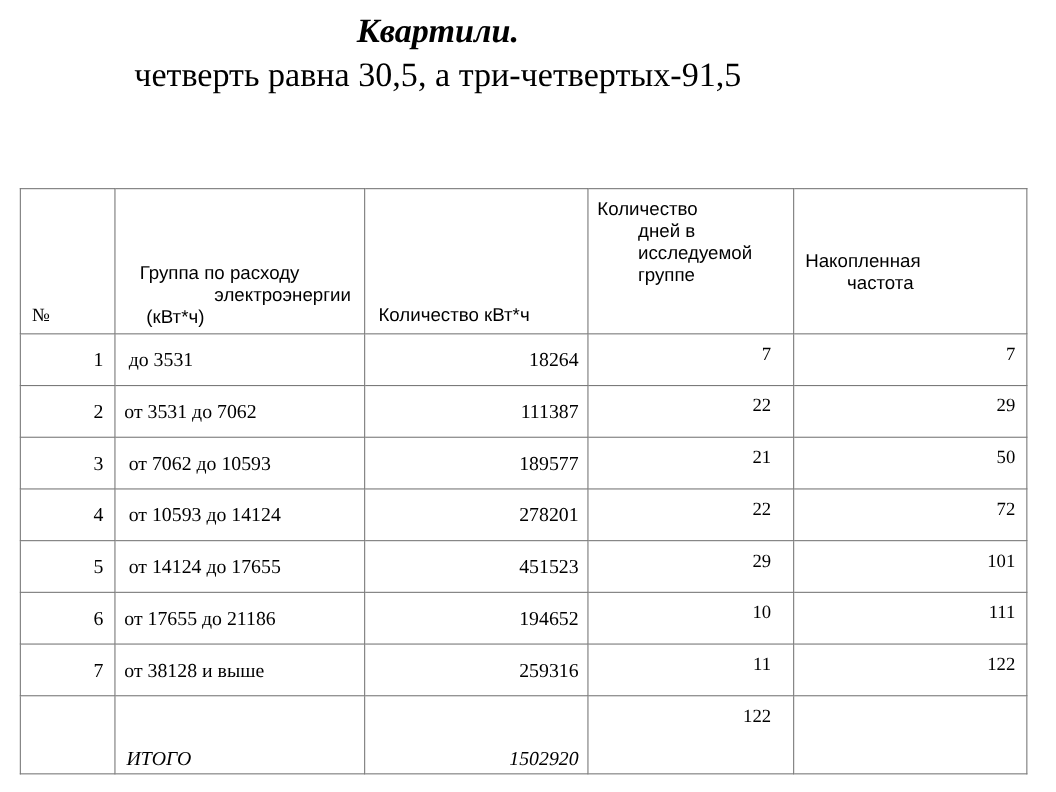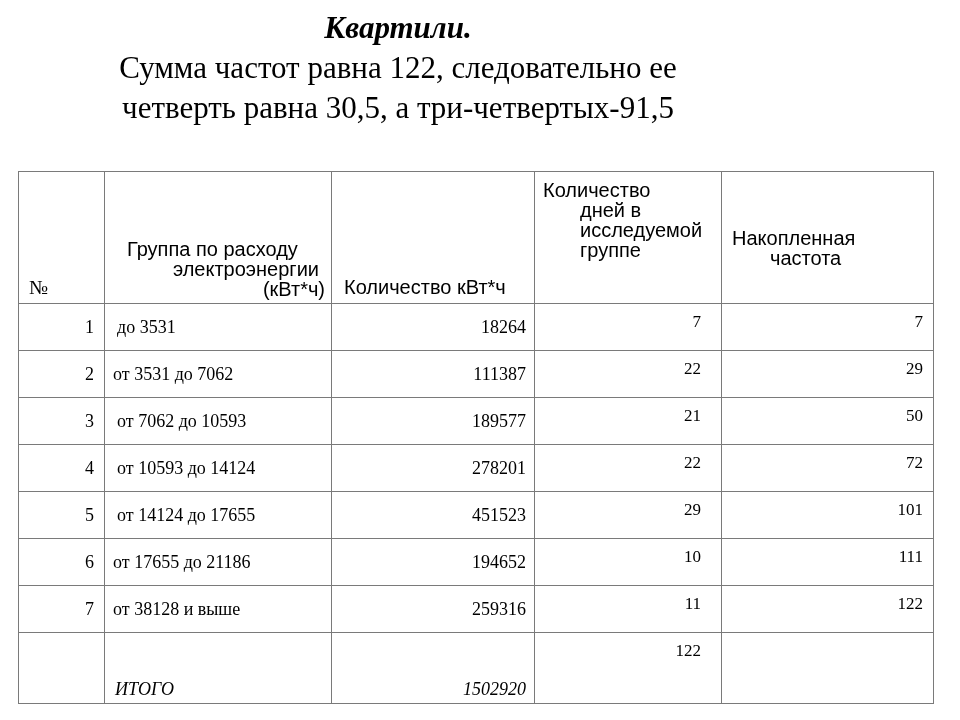--- a/index.html
+++ b/index.html
@@ -47,42 +47,42 @@
       padding: 0;
       height: 38px;
       line-height: 20px;
       vertical-align: middle;
       overflow: hidden;
       white-space: nowrap;
     }
     table.grid tr.header td {
       height: 123px;
       font-family: "Liberation Sans", "DejaVu Sans", sans-serif;
-      font-size: 20px;
+      font-size: 17px;
       white-space: normal;
     }
     .col-num { width: 86px; }
     .col-group { width: 227px; }
     .col-spent { width: 203px; }
     .col-days { width: 187px; }
     .col-cum { width: 212px; }
 
     .h-num {
       vertical-align: bottom !important;
       padding: 0 0 6px 10px !important;
       font-family: "Liberation Serif", serif !important;
     }
     .h-group {
       vertical-align: bottom !important;
       text-align: center;
       padding: 0 6px 4px 8px !important;
     }
     .h-group .l1 { display:block; text-align:left; padding-left: 14px; }
     .h-group .l2 { display:block; text-align:right; padding-right: 6px; }
-    .h-group .l3 { display:block; text-align:right; padding-left: 20px; }
+    .h-group .l3 { display:block; text-align:left; padding-left: 20px; }
     .h-spent {
       vertical-align: bottom !important;
       padding: 0 0 6px 12px !important;
     }
     .h-days {
       vertical-align: top !important;
       padding: 8px 4px 0 8px !important;
     }
     .h-days .l1 { display:block; }
     .h-days .ind { display:block; padding-left: 37px; }
@@ -101,21 +101,20 @@
 
     tr.total td { height: 62px; }
     tr.total td.c-group, tr.total td.c-spent { vertical-align: bottom !important; padding-bottom: 4px !important; font-style: italic; }
     tr.total td.c-days { vertical-align: top !important; padding-top: 8px !important; }
   </style>
 </head>
 <body>
 
 <div class="title-block">
   <div class="title-main">Квартили.</div>
-  <div class="title-line">Сумма частот равна 122, следовательно ее</div>
   <div class="title-line">четверть равна 30,5, а три-четвертых-91,5</div>
 </div>
 
 <table class="grid">
   <colgroup>
     <col class="col-num">
       <col class="col-group">
       <col class="col-spent">
       <col class="col-days">
       <col class="col-cum">

